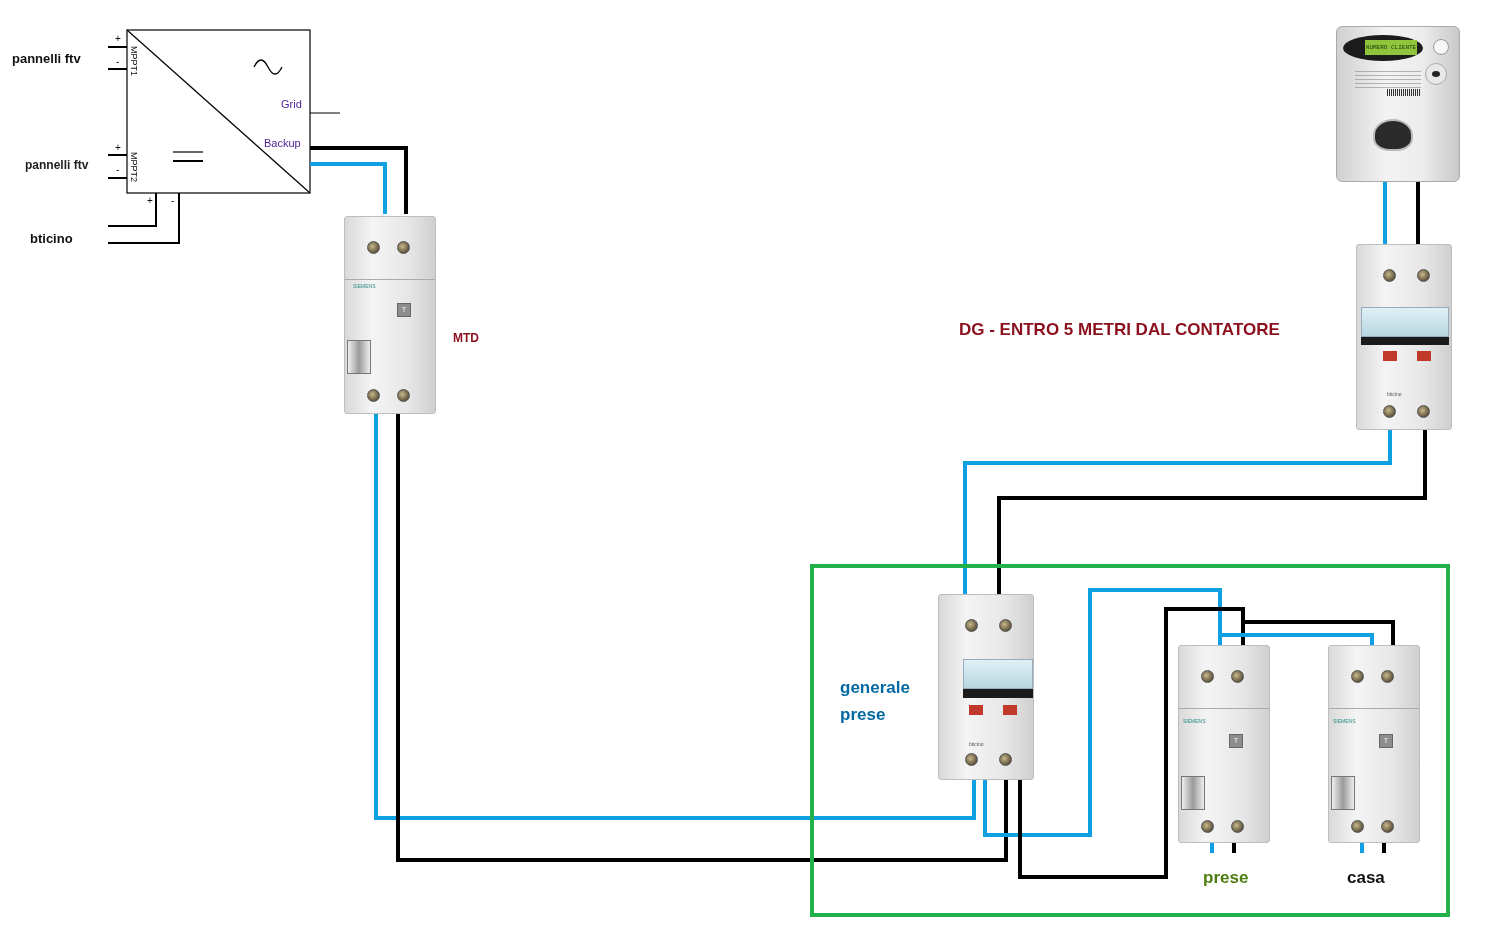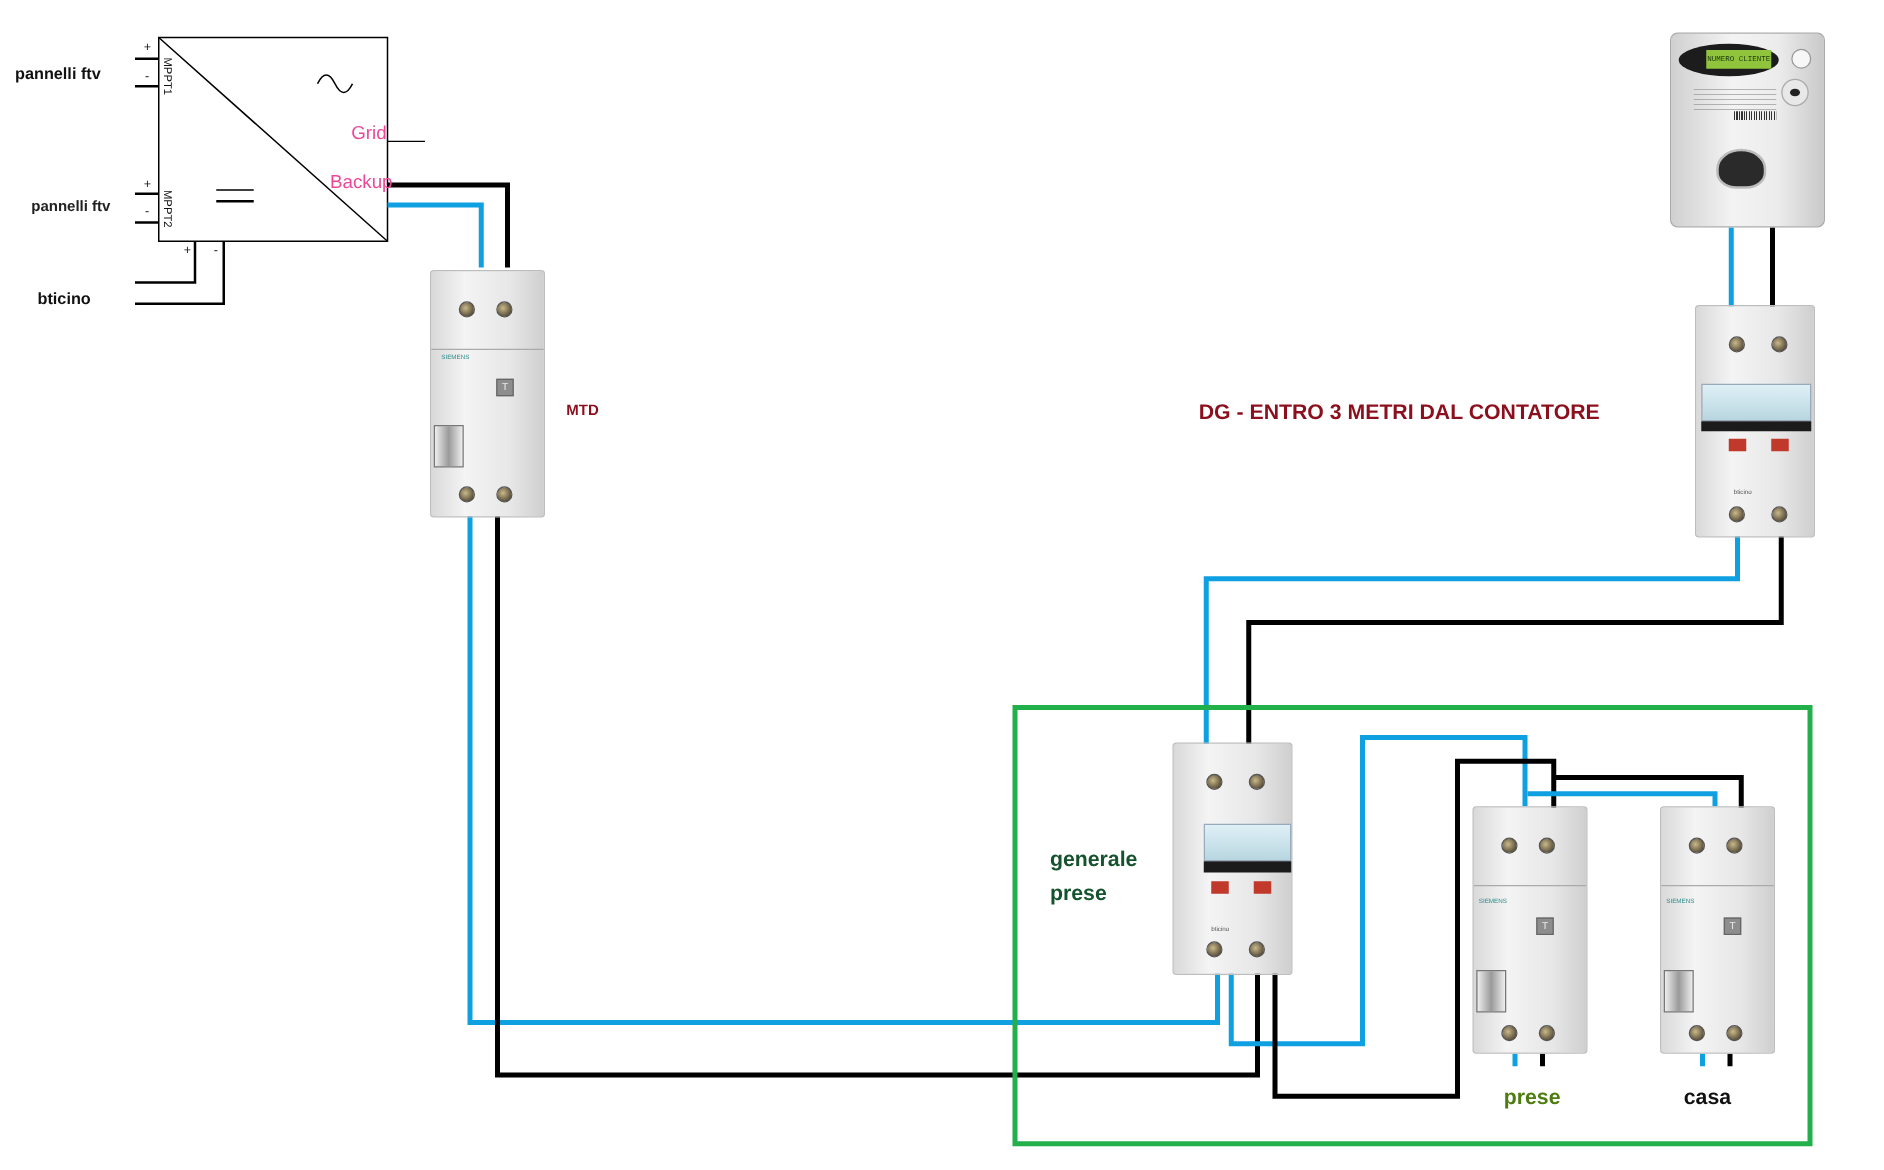--- a/index.html
+++ b/index.html
@@ -2,22 +2,22 @@
 <html><head>
 <meta charset="utf-8">
 <style>
   html,body{margin:0;padding:0;background:#ffffff;}
   body{width:1507px;height:936px;position:relative;overflow:hidden;font-family:"Liberation Sans",sans-serif;}
   #wires{position:absolute;left:0;top:0;}
   .lbl{position:absolute;font-family:"Liberation Sans",sans-serif;font-weight:bold;white-space:nowrap;}
   .lbl-black{color:#111;font-size:13px;}
   .lbl-dark{color:#222;font-size:12px;}
   .lbl-red{color:#8b0f1c;}
-  .lbl-big{font-size:17px;color:#14532d;line-height:27px;}
-  .small{position:absolute;font-size:15px;color:#ec4899;font-family:"Liberation Sans",sans-serif;}
+  .lbl-big{font-size:17px;color:#0369a1;line-height:27px;}
+  .small{position:absolute;font-size:11px;color:#4c1d95;font-family:"Liberation Sans",sans-serif;}
   .vert{position:absolute;font-size:9px;color:#111;writing-mode:vertical-rl;font-family:"Liberation Sans",sans-serif;}
   .pm{position:absolute;font-size:10px;color:#111;font-family:"Liberation Sans",sans-serif;}
   .breaker{position:absolute;background:linear-gradient(90deg,#d9d9d9,#f4f4f4 30%,#e7e7e7 70%,#cfcfcf);border:1px solid #bdbdbd;border-radius:3px;box-sizing:border-box;}
   .screw{position:absolute;width:13px;height:13px;border-radius:50%;background:radial-gradient(circle at 40% 40%,#c9b98a,#6e6249 60%,#3a3428);border:1px solid #555;box-sizing:border-box;}
   .sep{position:absolute;height:1px;background:#aaa;}
   .testbtn{position:absolute;width:14px;height:14px;background:#8d8d8d;border:1px solid #666;box-sizing:border-box;}
   .lever{position:absolute;width:24px;height:34px;background:linear-gradient(90deg,#eee,#9a9a9a,#eee);border:1px solid #777;box-sizing:border-box;}
   .brand{position:absolute;font-size:5px;color:#2a8a8a;font-family:"Liberation Sans",sans-serif;}
   .window{position:absolute;background:linear-gradient(#dff0f6,#b8d6e0);border:1px solid #9ab;box-sizing:border-box;}
   .blackbar{position:absolute;background:#1b1b1b;}
@@ -96,21 +96,21 @@
 <div class="breaker" style="left:344px;top:216px;width:92px;height:198px;">
   <div class="screw" style="left:22px;top:24px;"></div>
   <div class="screw" style="left:52px;top:24px;"></div>
   <div class="sep" style="left:0;top:62px;width:90px;"></div>
   <span class="brand" style="left:8px;top:66px;">SIEMENS</span>
   <div class="testbtn" style="left: 52px; top: 86px; font-size: 8px; color: rgb(238, 238, 238); text-align: center; line-height: 12px;">T</div>
   <div class="lever" style="left:2px;top:123px;"></div>
   <div class="screw" style="left:22px;top:172px;"></div>
   <div class="screw" style="left:52px;top:172px;"></div>
 </div>
-<span class="lbl lbl-red" style="left:453px;top:321px;font-size:12px;">MTD</span>
+<span class="lbl lbl-red" style="left:453px;top:331px;font-size:12px;">MTD</span>
 
 <div class="meter">
   <div class="meter-oval"></div>
   <div class="meter-lcd">NUMERO CLIENTE</div>
   <div class="meter-round"></div>
   <div class="meter-hole"></div>
   <div class="meter-text"></div>
   <div class="meter-barcode"></div>
   <div class="meter-port"></div>
 </div>
@@ -119,21 +119,21 @@
   <div class="screw" style="left:26px;top:24px;"></div>
   <div class="screw" style="left:60px;top:24px;"></div>
   <div class="window" style="left:4px;top:62px;width:88px;height:30px;"></div>
   <div class="blackbar" style="left:4px;top:92px;width:88px;height:8px;"></div>
   <div class="redlev" style="left:26px;top:106px;"></div>
   <div class="redlev" style="left:60px;top:106px;"></div>
   <span class="brand" style="left:30px;top:146px;color:#555;">bticino</span>
   <div class="screw" style="left:26px;top:160px;"></div>
   <div class="screw" style="left:60px;top:160px;"></div>
 </div>
-<span class="lbl lbl-red" style="left:959px;top:320px;font-size:17px;">DG - ENTRO 3 METRI DAL CONTATORE</span>
+<span class="lbl lbl-red" style="left:959px;top:320px;font-size:17px;">DG - ENTRO 5 METRI DAL CONTATORE</span>
 
 <div class="breaker" style="left:938px;top:594px;width:96px;height:186px;">
   <div class="screw" style="left:26px;top:24px;"></div>
   <div class="screw" style="left:60px;top:24px;"></div>
   <div class="window" style="left:24px;top:64px;width:70px;height:30px;"></div>
   <div class="blackbar" style="left:24px;top:94px;width:70px;height:9px;"></div>
   <div class="redlev" style="left:30px;top:110px;"></div>
   <div class="redlev" style="left:64px;top:110px;"></div>
   <span class="brand" style="left:30px;top:146px;color:#555;">bticino</span>
   <div class="screw" style="left:26px;top:158px;"></div>

